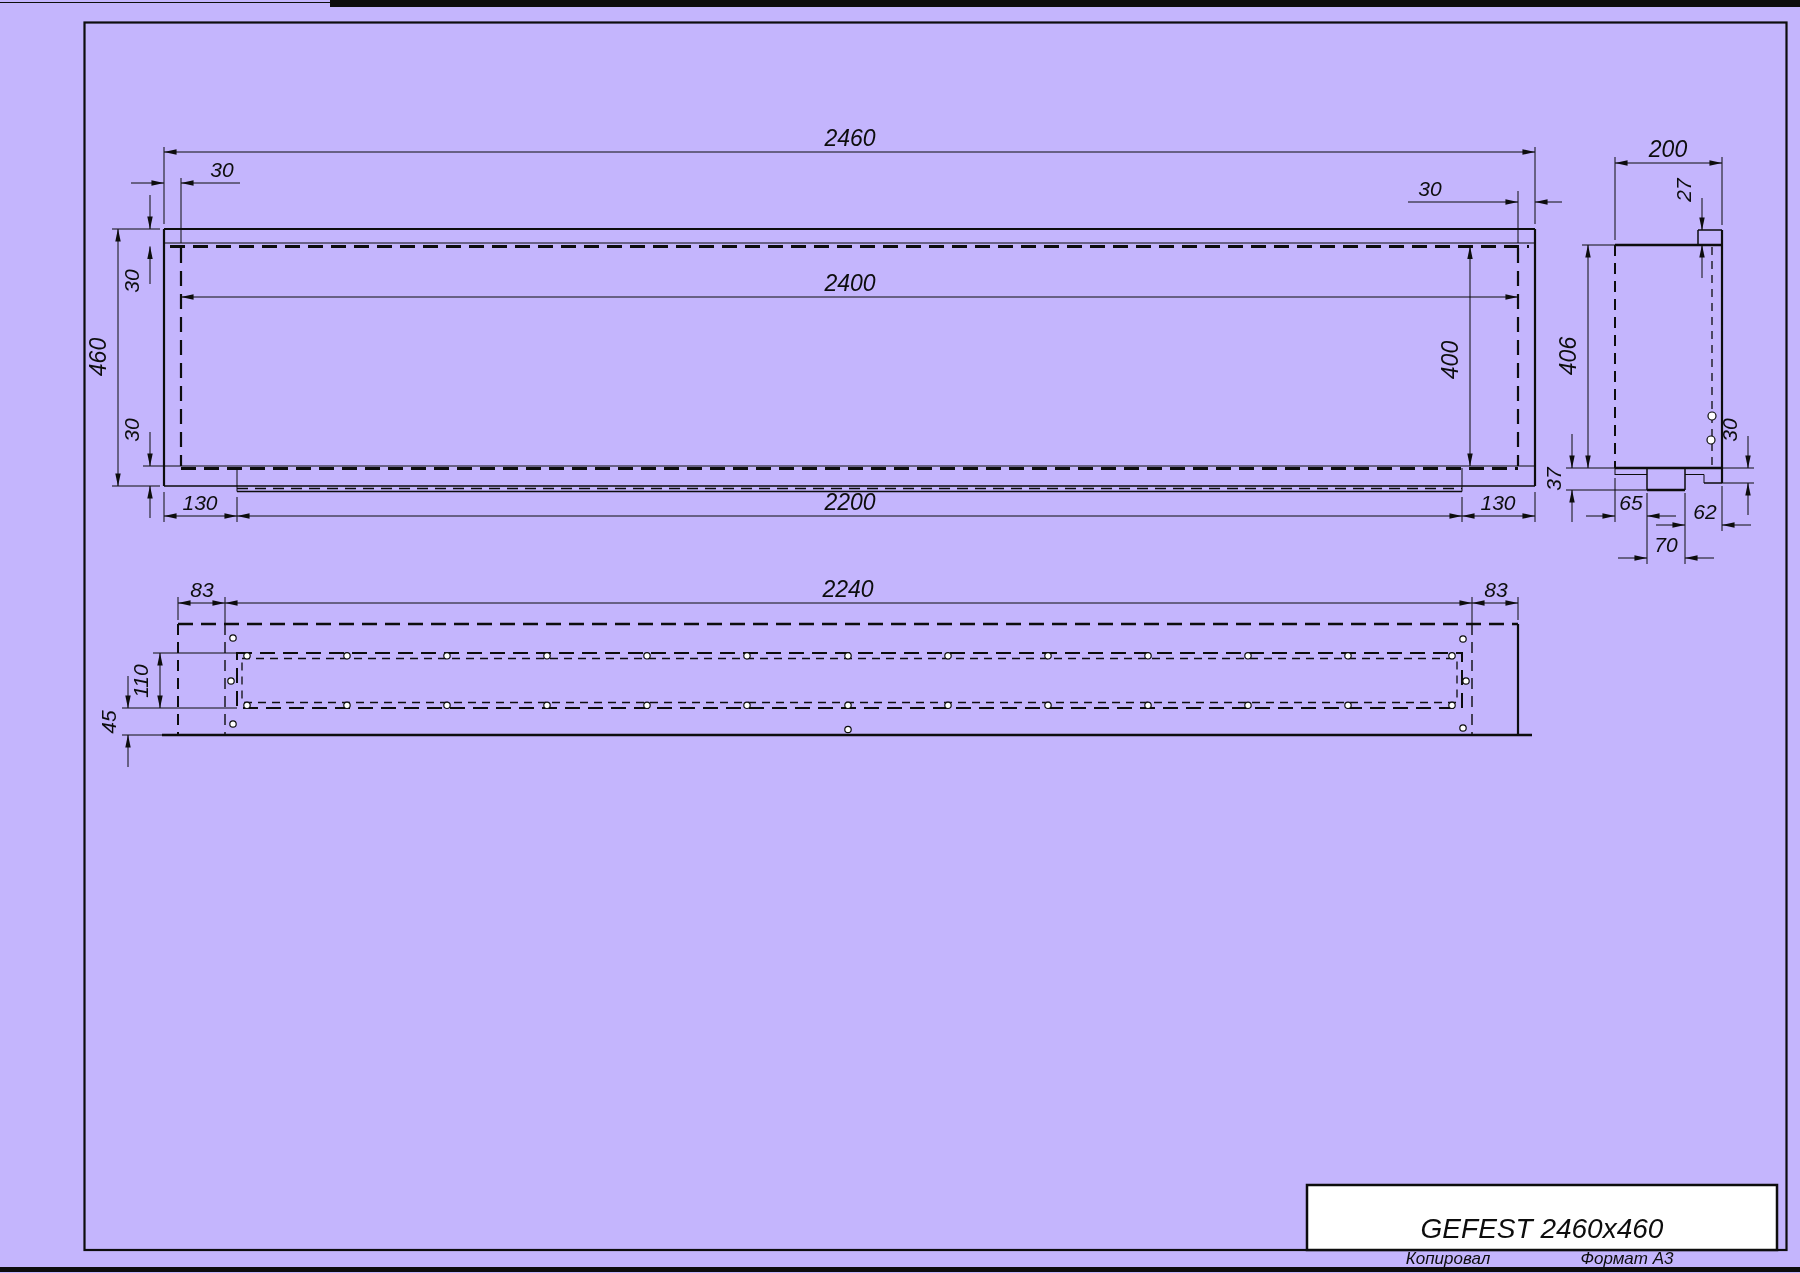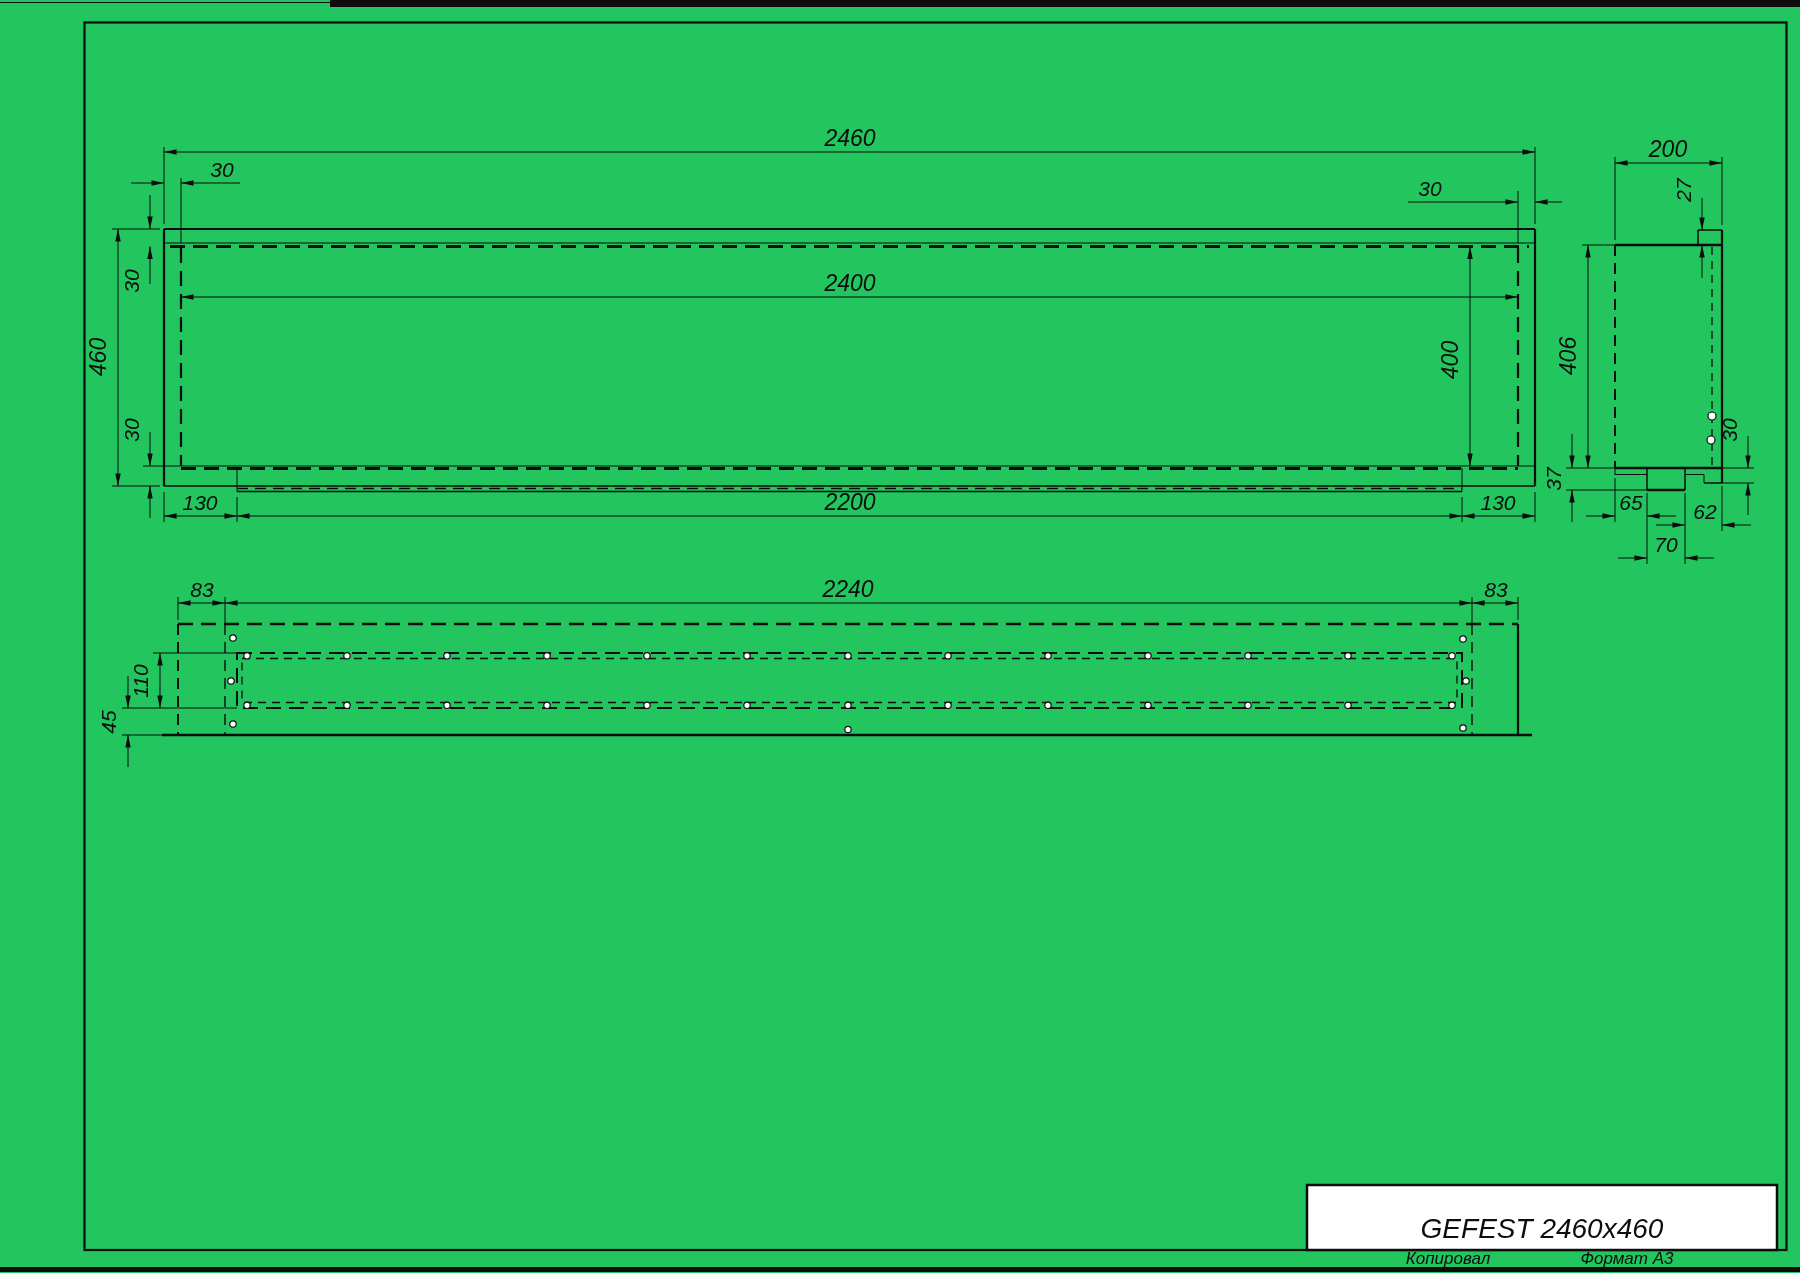--- a/index.html
+++ b/index.html
@@ -1,16 +1,16 @@
 <!DOCTYPE html>
 <html><head>
 <meta charset="utf-8">
 <style>
   html,body{margin:0;padding:0;background:#e8e8e8;}
-  .page{position:relative;width:1800px;height:1273px;background:#22c55e;margin:0 auto;overflow:hidden;
+  .page{position:relative;width:1800px;height:1273px;background:#c4b5fd;margin:0 auto;overflow:hidden;
         font-family:"Liberation Sans",sans-serif;}
   svg{display:block;position:absolute;left:0;top:0;}
   .ln{stroke:#0d0d0d;fill:none;}
   .thin{stroke-width:1;}
   .med{stroke-width:1.5;}
   .thick{stroke-width:2.2;}
   .xthick{stroke-width:3;}
   .dash-l{stroke-dasharray:15 8;}
   .dash-m{stroke-dasharray:11 7;}
   .dash-s{stroke-dasharray:8 6;}

